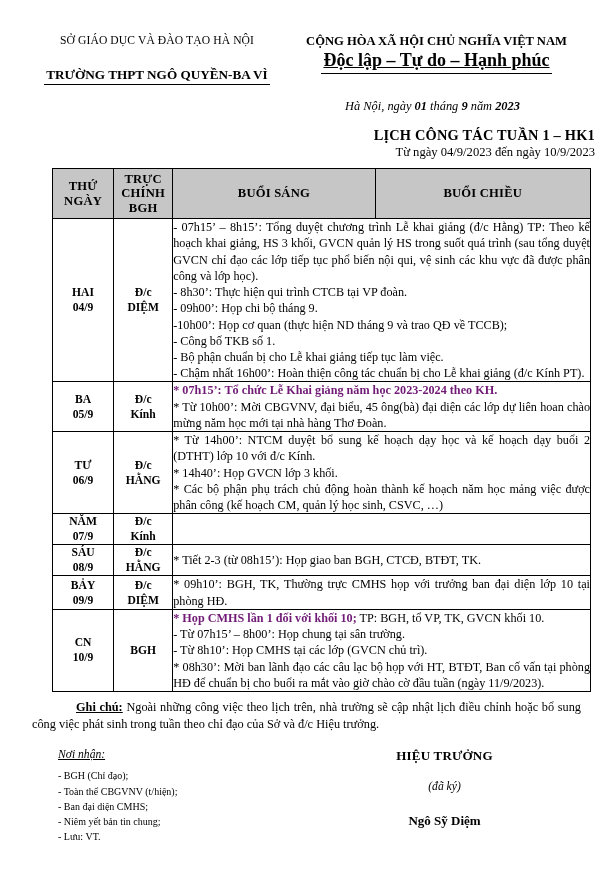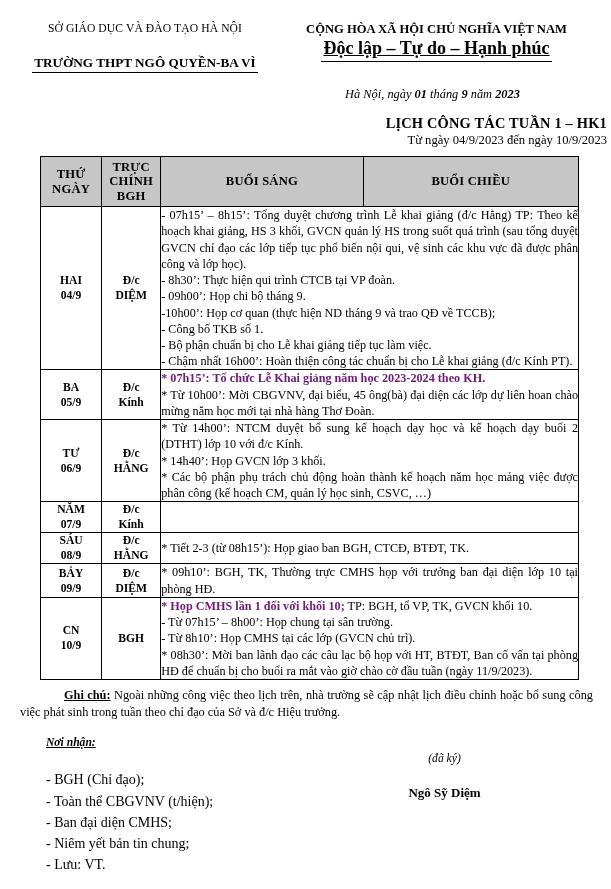--- a/index.html
+++ b/index.html
@@ -11,21 +11,21 @@
     width: 611px;
     height: 889px;
     font-family: "Liberation Serif", "DejaVu Serif", serif;
     color: #000000;
     position: relative;
     overflow: hidden;
   }
   .page {
     width: 611px;
     height: 889px;
-    padding: 4px;
+    padding: 16px;
     box-sizing: border-box;
     position: relative;
   }
 
   
   .doc-header {
     display: flex;
     flex-direction: row;
     align-items: flex-start;
     padding: 18px 10px 0 10px;
@@ -171,27 +171,27 @@
     flex-direction: row;
     margin-top: 16px;
     padding: 0 10px 0 42px;
     box-sizing: border-box;
   }
   .recipients {
     width: 280px;
   }
   .recip-title {
     font-size: 11.6px;
-    font-weight: bold;
+    font-weight: normal;
     font-style: italic;
     text-decoration: underline;
-    margin-bottom: 20px;
+    margin-bottom: 7px;
   }
   .recip-item {
-    font-size: 14px;
+    font-size: 10px;
     line-height: 1.52;
   }
   .signature {
     flex: 1;
     text-align: center;
     padding-right: 34px;
   }
   .sign-title {
     font-size: 13px;
     font-weight: bold;
@@ -366,18 +366,19 @@
       <div class="recip-title">Nơi nhận:</div>
       <div id="recipients-list">
           <div class="recip-item">- BGH (Chỉ đạo);</div>
           <div class="recip-item">- Toàn thể CBGVNV (t/hiện);</div>
           <div class="recip-item">- Ban đại diện CMHS;</div>
           <div class="recip-item">- Niêm yết bản tin chung;</div>
           <div class="recip-item">- Lưu: VT.</div>
         </div>
     </div>
     <div class="signature">
+      <div class="sign-title">HIỆU TRƯỞNG</div>
       <div class="sign-note">(đã ký)</div>
       <div class="sign-name">Ngô Sỹ Diệm</div>
     </div>
   </div>
 
 </div>
 
 </body></html>

